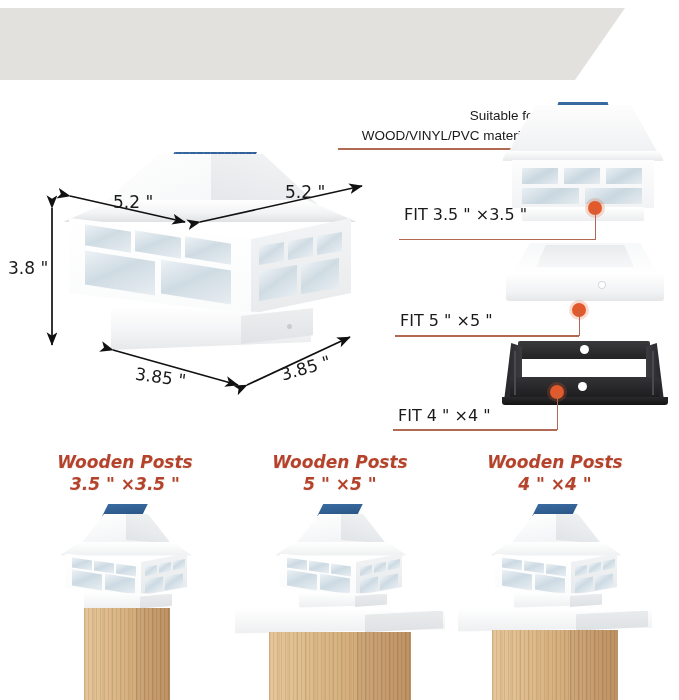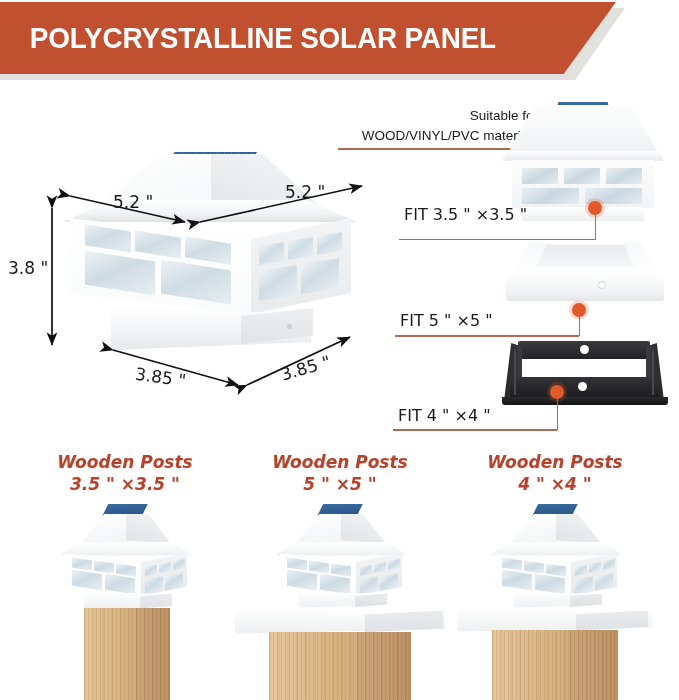--- a/index.html
+++ b/index.html
@@ -286,23 +286,20 @@
       repeating-linear-gradient(90deg, rgba(130,92,50,0.22) 0 1px, rgba(0,0,0,0) 1px 4px),
       repeating-linear-gradient(90deg, rgba(150,108,62,0.14) 0 2px, rgba(0,0,0,0) 2px 8px),
       linear-gradient(90deg,#cda679 0%,#c59b6d 60%,#bd9163 100%);
   }
 </style>
 </head>
 <body>
 
 <div class="banner-wrap">
   <div class="banner-shadow"></div>
-  <div class="banner">
-    <div class="banner-title">POLYCRYSTALLINE SOLAR PANEL</div>
-  </div>
 </div>
 
 <div class="cap" id="main-cap">
   <div class="mc-solar"></div>
   <div class="mc-roof"></div>
   <div class="mc-roof-l"></div>
   <div class="mc-roof-r"></div>
   <div class="mc-toprim"></div>
 
   <div class="mc-body-l">

